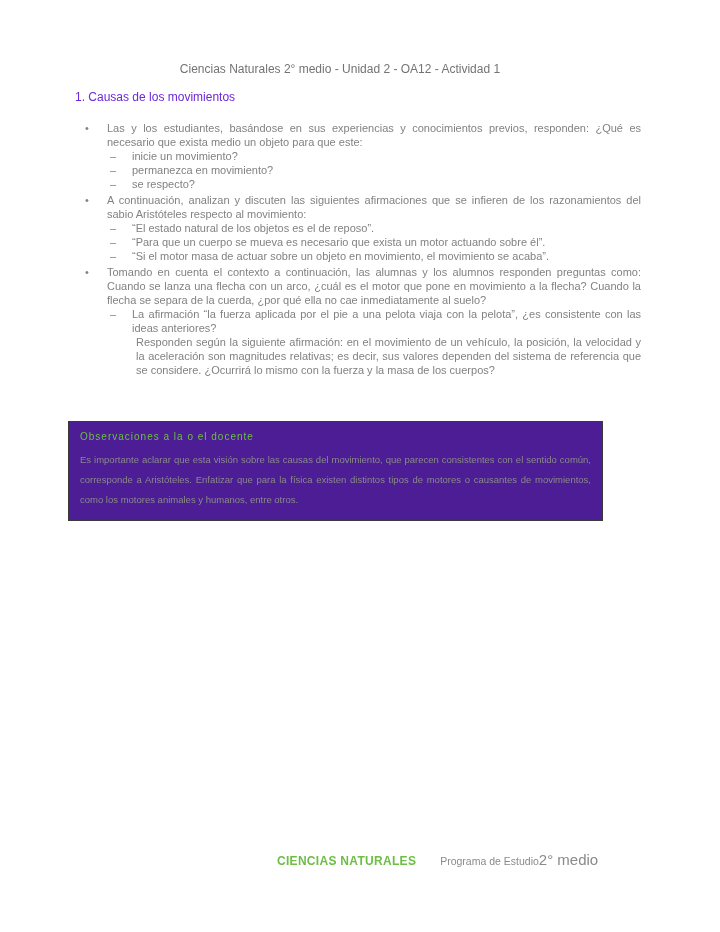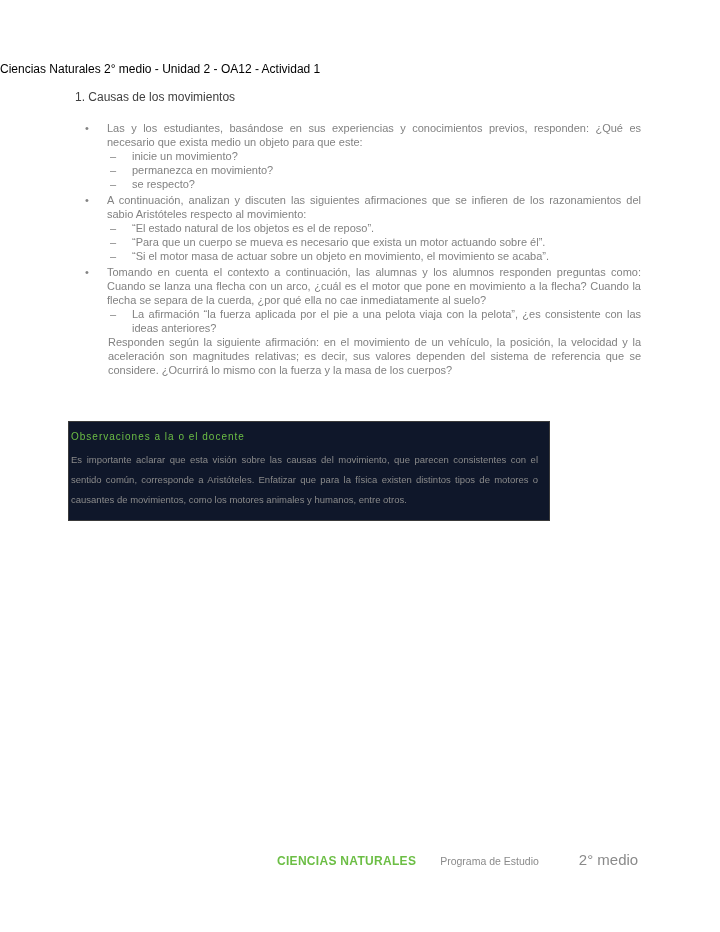--- a/index.html
+++ b/index.html
@@ -11,56 +11,56 @@
     font-family: "Liberation Sans", sans-serif;
     color: #828282;
     position: relative;
     overflow: hidden;
   }
   .doc-title {
     position: absolute;
     top: 62px;
     left: 0;
     width: 680px;
-    text-align: left;
-    color: #000000;
+    text-align: center;
+    color: #737373;
     font-size: 12px;
   }
   .section-heading {
     position: absolute;
     top: 90px;
     left: 75px;
-    color: #404040;
+    color: #6d28d9;
     font-size: 12px;
   }
   .content {
     position: absolute;
     top: 121px;
     left: 85px;
     width: 556px;
     font-size: 11px;
     line-height: 14px;
     text-align: justify;
   }
   .row { display: flex; }
   .row .marker { flex: 0 0 22px; text-align: left; }
   .row .text { flex: 1; }
   .row.main { margin-top: 2px; }
   .row.main:first-child { margin-top: 0; }
   .row.sub { margin-left: 25px; }
-  .row.para { margin-left: 23px; }
+  .row.para { margin-left: 51px; }
   .note-box {
     position: absolute;
     top: 421px;
     left: 68px;
-    width: 482px;
+    width: 535px;
     min-height: 82px;
     border: 1px solid #3a3a3a;
-    padding: 9px 11px 10px 2px;
-    background: #0f172a;
+    padding: 9px 11px 10px 11px;
+    background: #4c1d95;
   }
   .note-title {
     color: #6CBE45;
     font-size: 10px;
     letter-spacing: 1px;
     margin-bottom: 8px;
   }
   .note-body {
     font-size: 9.5px;
     line-height: 20px;
@@ -78,21 +78,20 @@
   .footer-brand {
     color: #6CBE45;
     font-weight: bold;
     font-size: 12px;
     letter-spacing: 0.3px;
     margin-right: 24px;
   }
   .footer-program {
     color: #8a8a8a;
     font-size: 10.5px;
-    margin-right: 40px;
   }
   .footer-grade {
     color: #8a8a8a;
     font-size: 15px;
   }
 </style>
 </head>
 <body>
 
 <div class="doc-title">Ciencias Naturales 2° medio - Unidad 2 - OA12 - Actividad 1</div>

